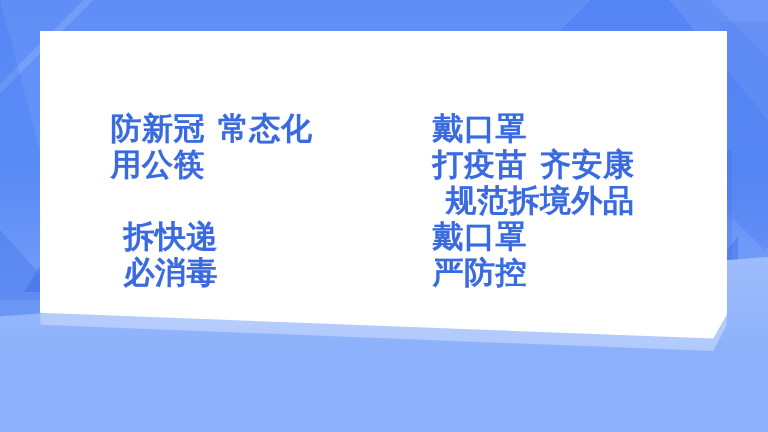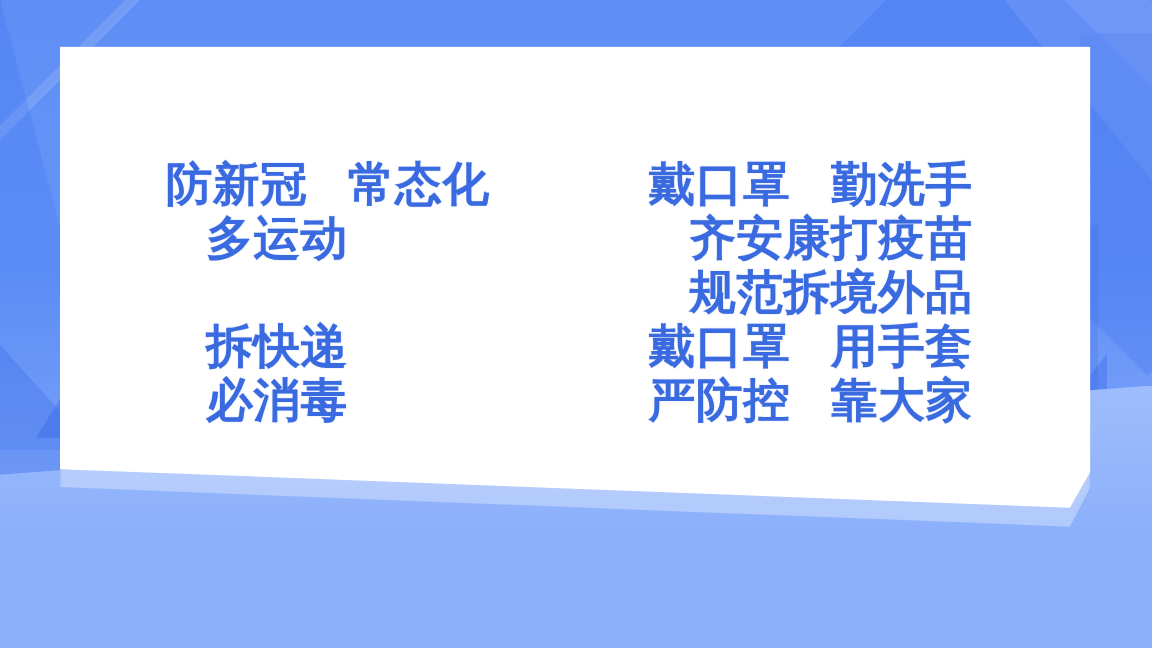--- a/index.html
+++ b/index.html
@@ -166,21 +166,21 @@
     height: 322px;
     display: flex;
     flex-direction: column;
     justify-content: center;
     padding-top: 12px;
     box-sizing: border-box;
   }
   .slogan-row {
     display: flex;
     justify-content: center;
-    align-items: flex-start;
+    align-items: flex-end;
     height: 36px;
     gap: 28px;
   }
   .slogan-col {
     width: 224px;
     display: flex;
     justify-content: flex-start;
     align-items: baseline;
   }
   .slogan-col.second {
@@ -189,21 +189,21 @@
   .phrase {
     font-size: 31px;
     font-weight: 700;
     color: #3a6ae0;
     letter-spacing: 0.5px;
     white-space: nowrap;
     line-height: 1;
     text-shadow: 0 0 1px rgba(58,106,224,0.35);
   }
   .phrase.b {
-    margin-left: 27px;
+    margin-left: 13px;
   }
 </style>
 </head>
 <body>
 
 <div id="stage">
 
   <div class="bg-base"></div>
 
   <div class="stripe dark2 tl-diag-c"></div>
@@ -228,58 +228,55 @@
 
   <div class="slogans">
 
     <div class="slogan-row">
       <div class="slogan-col">
         <span class="phrase a">防新冠</span>
         <span class="phrase b">常态化</span>
       </div>
       <div class="slogan-col second">
         <span class="phrase a">戴口罩</span>
-        <span class="phrase b">勤洗手</span>
-      </div>
-    </div>
-
-
-    <div class="slogan-row">
-      <div class="slogan-col">
-        <span class="phrase b">多运动</span>
-      </div>
-      <div class="slogan-col second">
+      </div>
+    </div>
+
+
+    <div class="slogan-row">
+      <div class="slogan-col">
+        <span class="phrase a">用公筷</span>
+      </div>
+      <div class="slogan-col second">
+        <span class="phrase a">打疫苗</span>
         <span class="phrase b">齐安康</span>
-        <span class="phrase a">打疫苗</span>
       </div>
     </div>
 
     <div class="slogan-row">
       <div class="slogan-col">
       </div>
       <div class="slogan-col second">
         <span class="phrase b">规范拆</span>
         <span class="phrase a">境外品</span>
       </div>
     </div>
 
     <div class="slogan-row">
       <div class="slogan-col">
         <span class="phrase b">拆快递</span>
       </div>
       <div class="slogan-col second">
         <span class="phrase a">戴口罩</span>
-        <span class="phrase b">用手套</span>
       </div>
     </div>
 
     <div class="slogan-row">
       <div class="slogan-col">
         <span class="phrase b">必消毒</span>
       </div>
       <div class="slogan-col second">
         <span class="phrase a">严防控</span>
-        <span class="phrase b">靠大家</span>
       </div>
     </div>
 
   </div>
 </div>
 
 </body></html>

